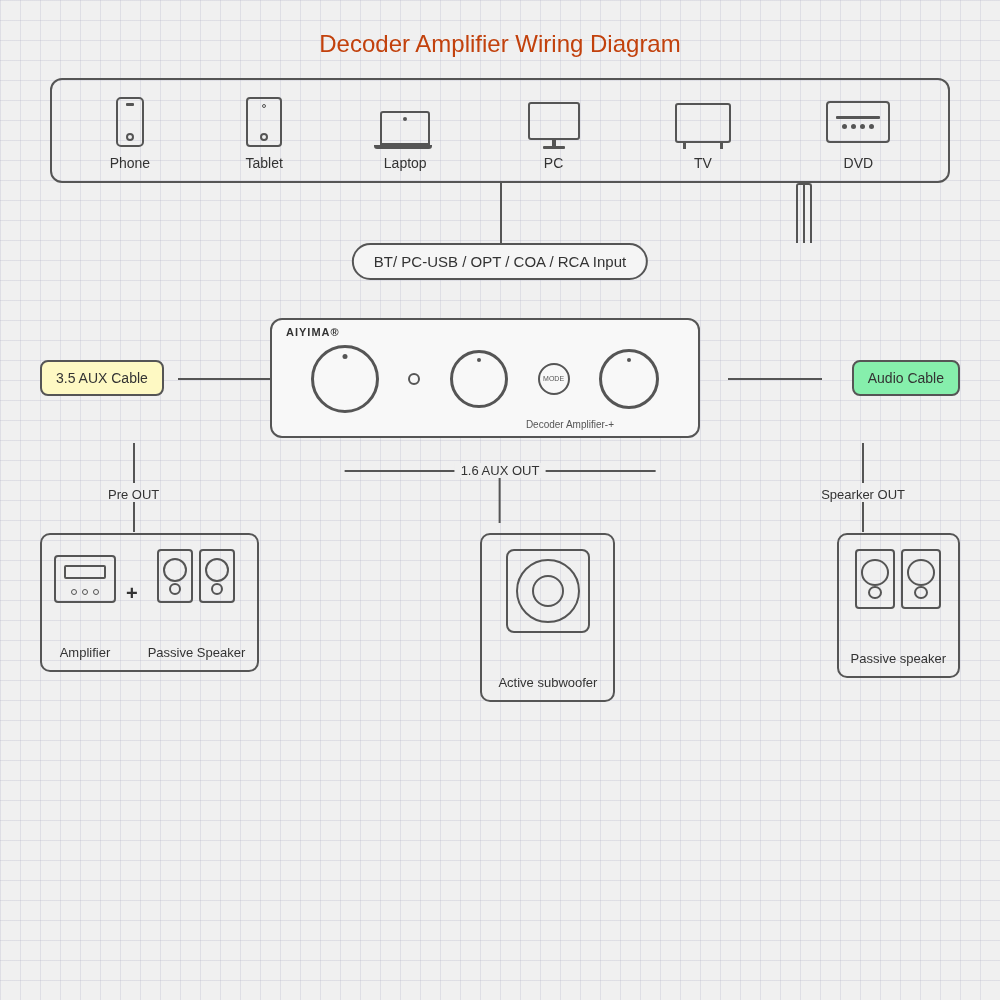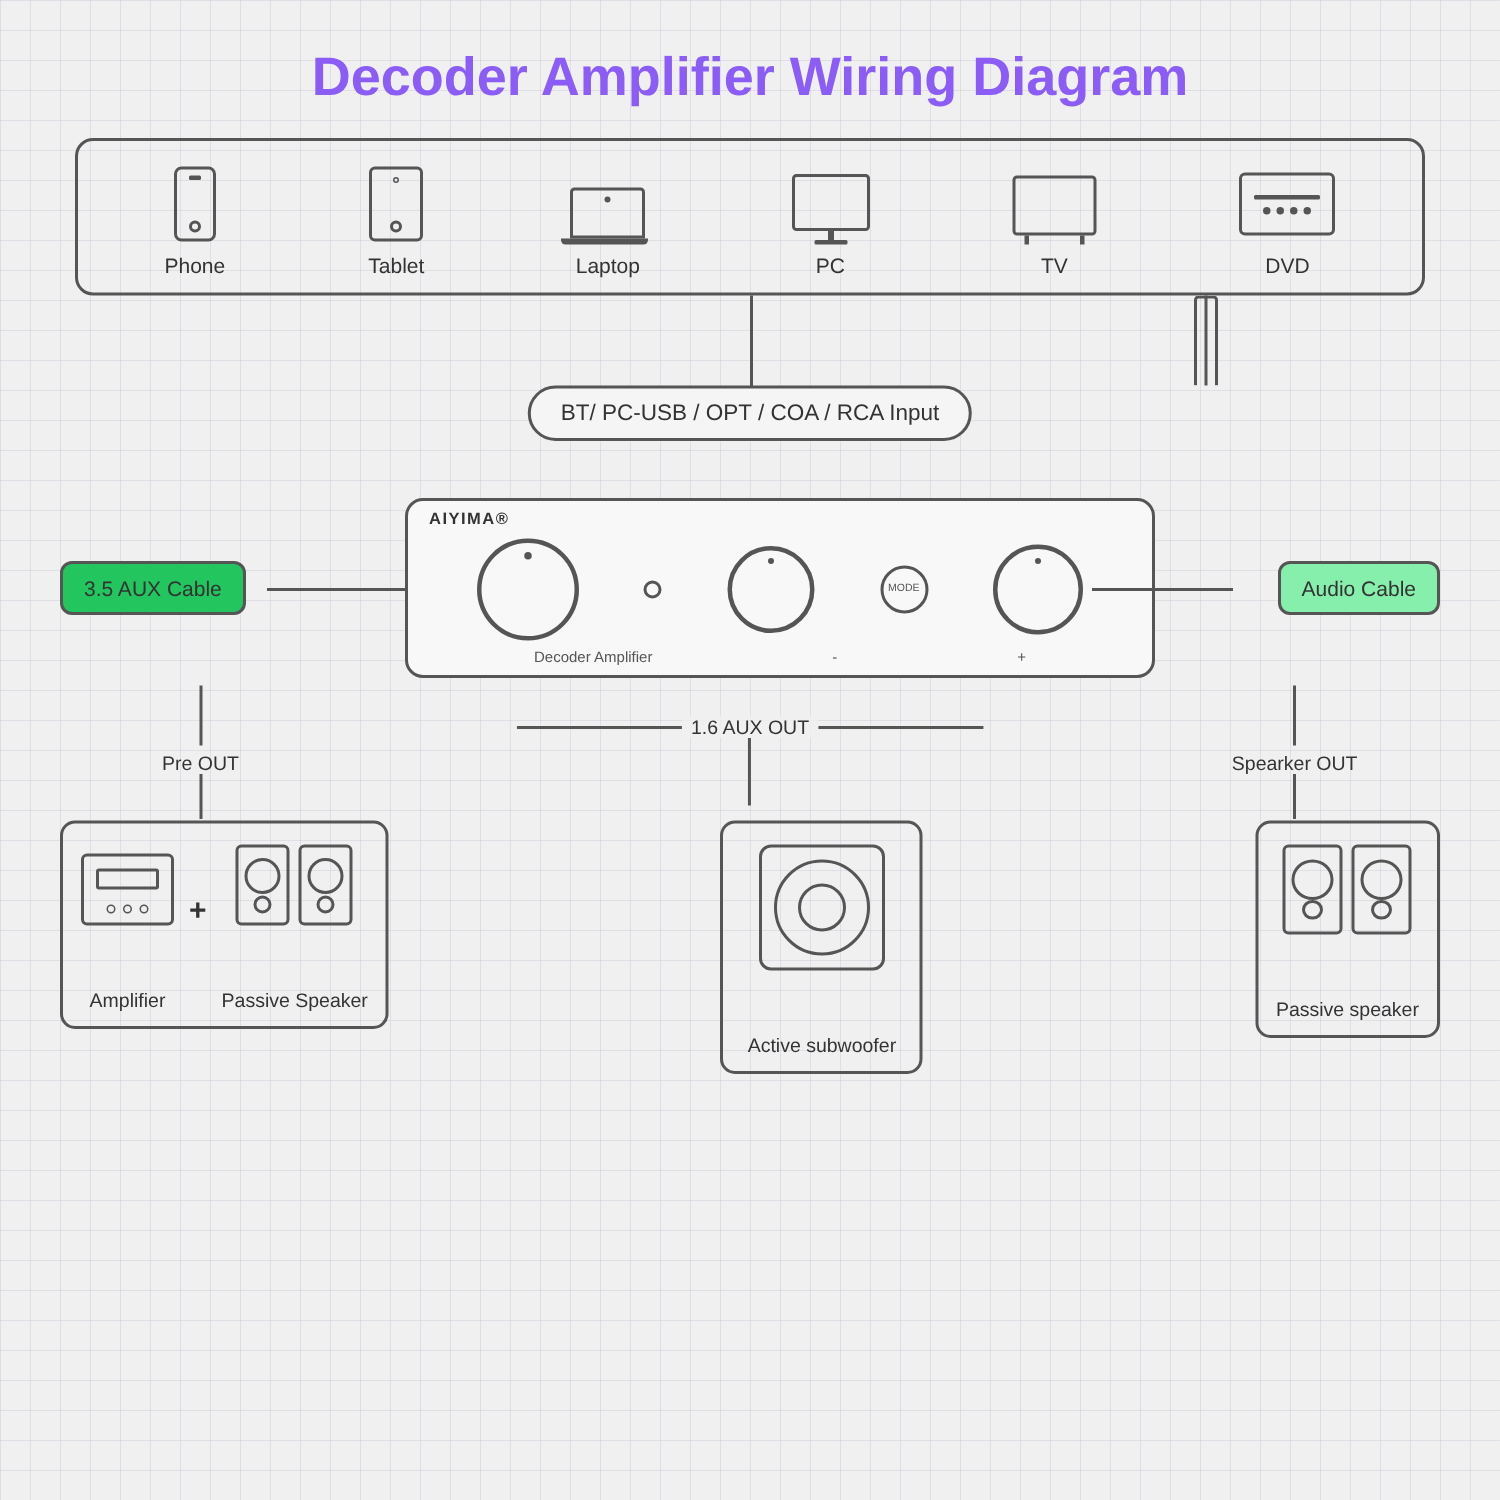--- a/index.html
+++ b/index.html
@@ -19,23 +19,23 @@
     .diagram-container {
       width: 960px;
       margin: 0 auto;
       padding: 20px 10px;
       position: relative;
     }
 
     
     .title {
       text-align: center;
-      font-size: 36px;
-      font-weight: bold;
-      color: #8b5cf6;
+      font-size: 24px;
+      font-weight: normal;
+      color: #c2410c;
       margin-bottom: 20px;
       padding-top: 10px;
     }
 
     
     .sources-box {
       border: 2px solid #555;
       border-radius: 12px;
       padding: 15px 10px 10px;
       display: flex;
@@ -167,27 +167,27 @@
     <div style="position:absolute;right:165px;top:0;width:2px;height:60px;background:#555;"></div>
     <div style="position:absolute;right:158px;top:0;width:16px;height:60px;border:2.5px solid #555;border-radius:3px 3px 0 0;border-bottom:none;background:transparent;"></div>
 
     <div class="input-box">
       <span>BT/ PC-USB / OPT / COA / RCA Input</span>
     </div>
   </div>
 
   <div style="position:relative;height:130px;margin:0 10px;">
 
-    <div style="position:absolute;left:0;top:50%;transform:translateY(-50%);border:2px solid #555;border-radius:8px;padding:8px 14px;font-size:14px;color:#333;background:#22c55e;white-space:nowrap;">
+    <div style="position:absolute;left:0;top:50%;transform:translateY(-50%);border:2px solid #555;border-radius:8px;padding:8px 14px;font-size:14px;color:#333;background:#fef9c3;white-space:nowrap;">
       <span>3.5 AUX Cable</span>
     </div>
 
     <div style="position:absolute;left:138px;top:50%;width:92px;height:2px;background:#555;"></div>
 
-    <div style="position:absolute;left:230px;top:50%;transform:translateY(-50%);width:500px;height:120px;border:2.5px solid #555;border-radius:12px;background:#f8f8f8;display:flex;flex-direction:column;padding:6px 14px 4px;">
+    <div style="position:absolute;left:230px;top:50%;transform:translateY(-50%);width:430px;height:120px;border:2.5px solid #555;border-radius:12px;background:#f8f8f8;display:flex;flex-direction:column;padding:6px 14px 4px;">
       <div style="font-size:11px;font-weight:bold;letter-spacing:1px;color:#333;">AIYIMA®</div>
       <div style="display:flex;align-items:center;justify-content:space-around;flex:1;padding:0 10px;">
 
         <div style="width:68px;height:68px;border:3px solid #555;border-radius:50%;position:relative;">
           <div style="position:absolute;top:6px;left:50%;transform:translateX(-50%);width:5px;height:5px;border-radius:50%;background:#555;"></div>
         </div>
 
         <div style="width:12px;height:12px;border:2px solid #555;border-radius:50%;"></div>
 
         <div style="display:flex;flex-direction:column;align-items:center;gap:2px;">
@@ -195,21 +195,21 @@
             <div style="position:absolute;top:5px;left:50%;transform:translateX(-50%);width:4px;height:4px;border-radius:50%;background:#555;"></div>
           </div>
         </div>
 
         <div style="width:32px;height:32px;border:2.5px solid #555;border-radius:50%;display:flex;align-items:center;justify-content:center;font-size:7px;color:#555;text-align:center;line-height:1;">MODE</div>
 
         <div style="width:60px;height:60px;border:3px solid #555;border-radius:50%;position:relative;">
           <div style="position:absolute;top:6px;left:50%;transform:translateX(-50%);width:4px;height:4px;border-radius:50%;background:#555;"></div>
         </div>
       </div>
-      <div style="display:flex;justify-content:space-between;padding:0 70px 2px;font-size:10px;color:#555;gap:40px;">
+      <div style="display:flex;justify-content:flex-end;padding:0 70px 2px;font-size:10px;color:#555;">
         <span>Decoder Amplifier</span>
         <span>-</span>
         <span>+</span>
       </div>
     </div>
 
     <div style="position:absolute;right:138px;top:50%;width:94px;height:2px;background:#555;"></div>
 
     <div style="position:absolute;right:0;top:50%;transform:translateY(-50%);border:2px solid #555;border-radius:8px;padding:8px 14px;font-size:14px;color:#333;background:#86efac;white-space:nowrap;">
       <span>Audio Cable</span>

